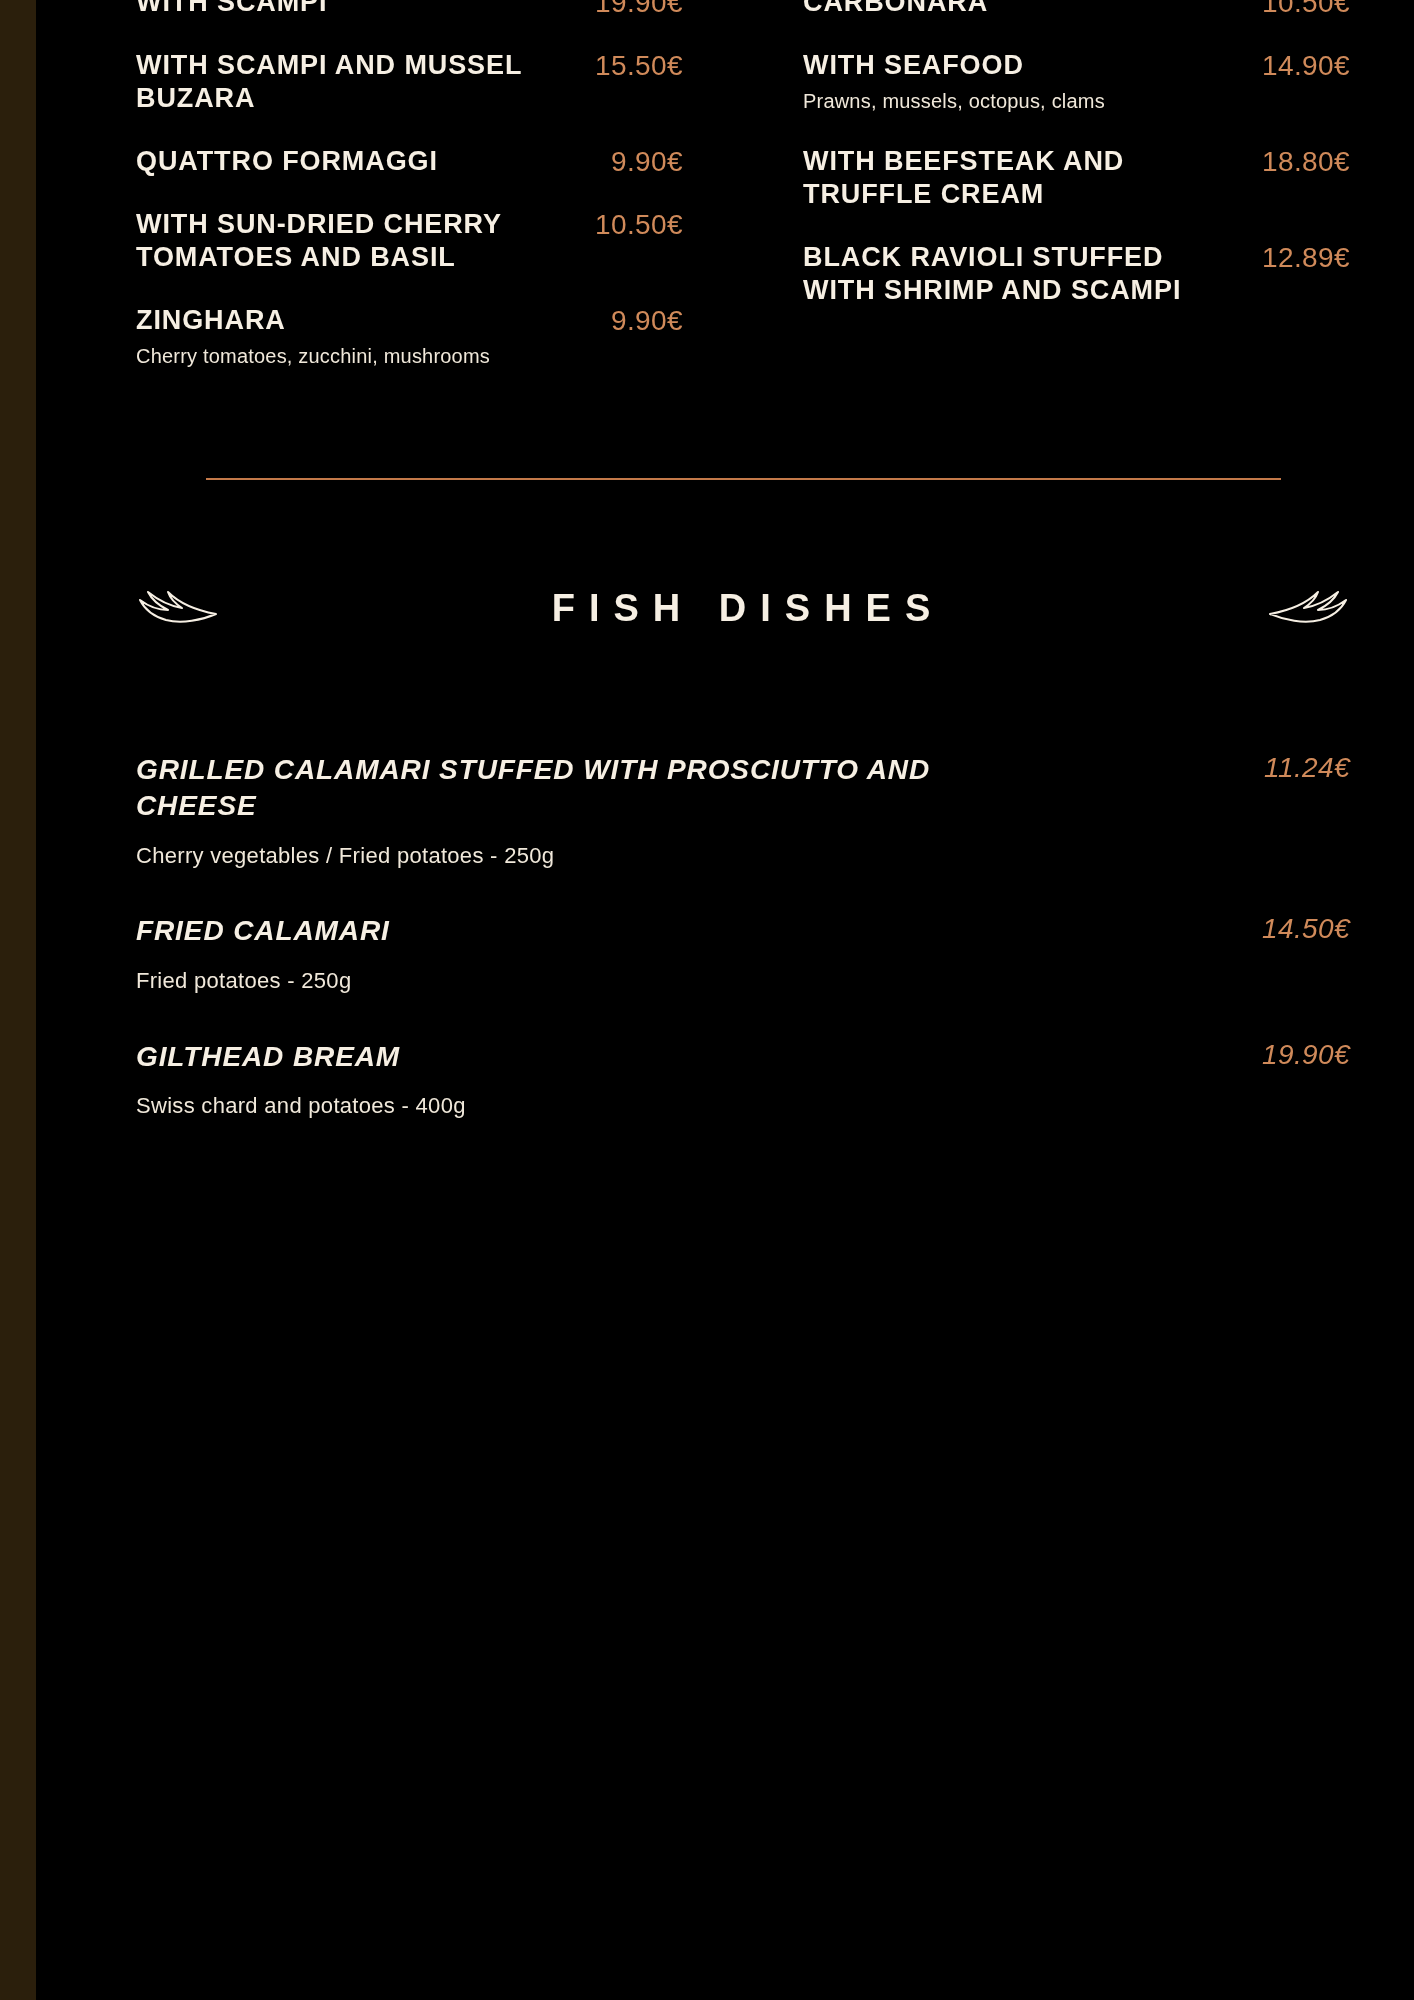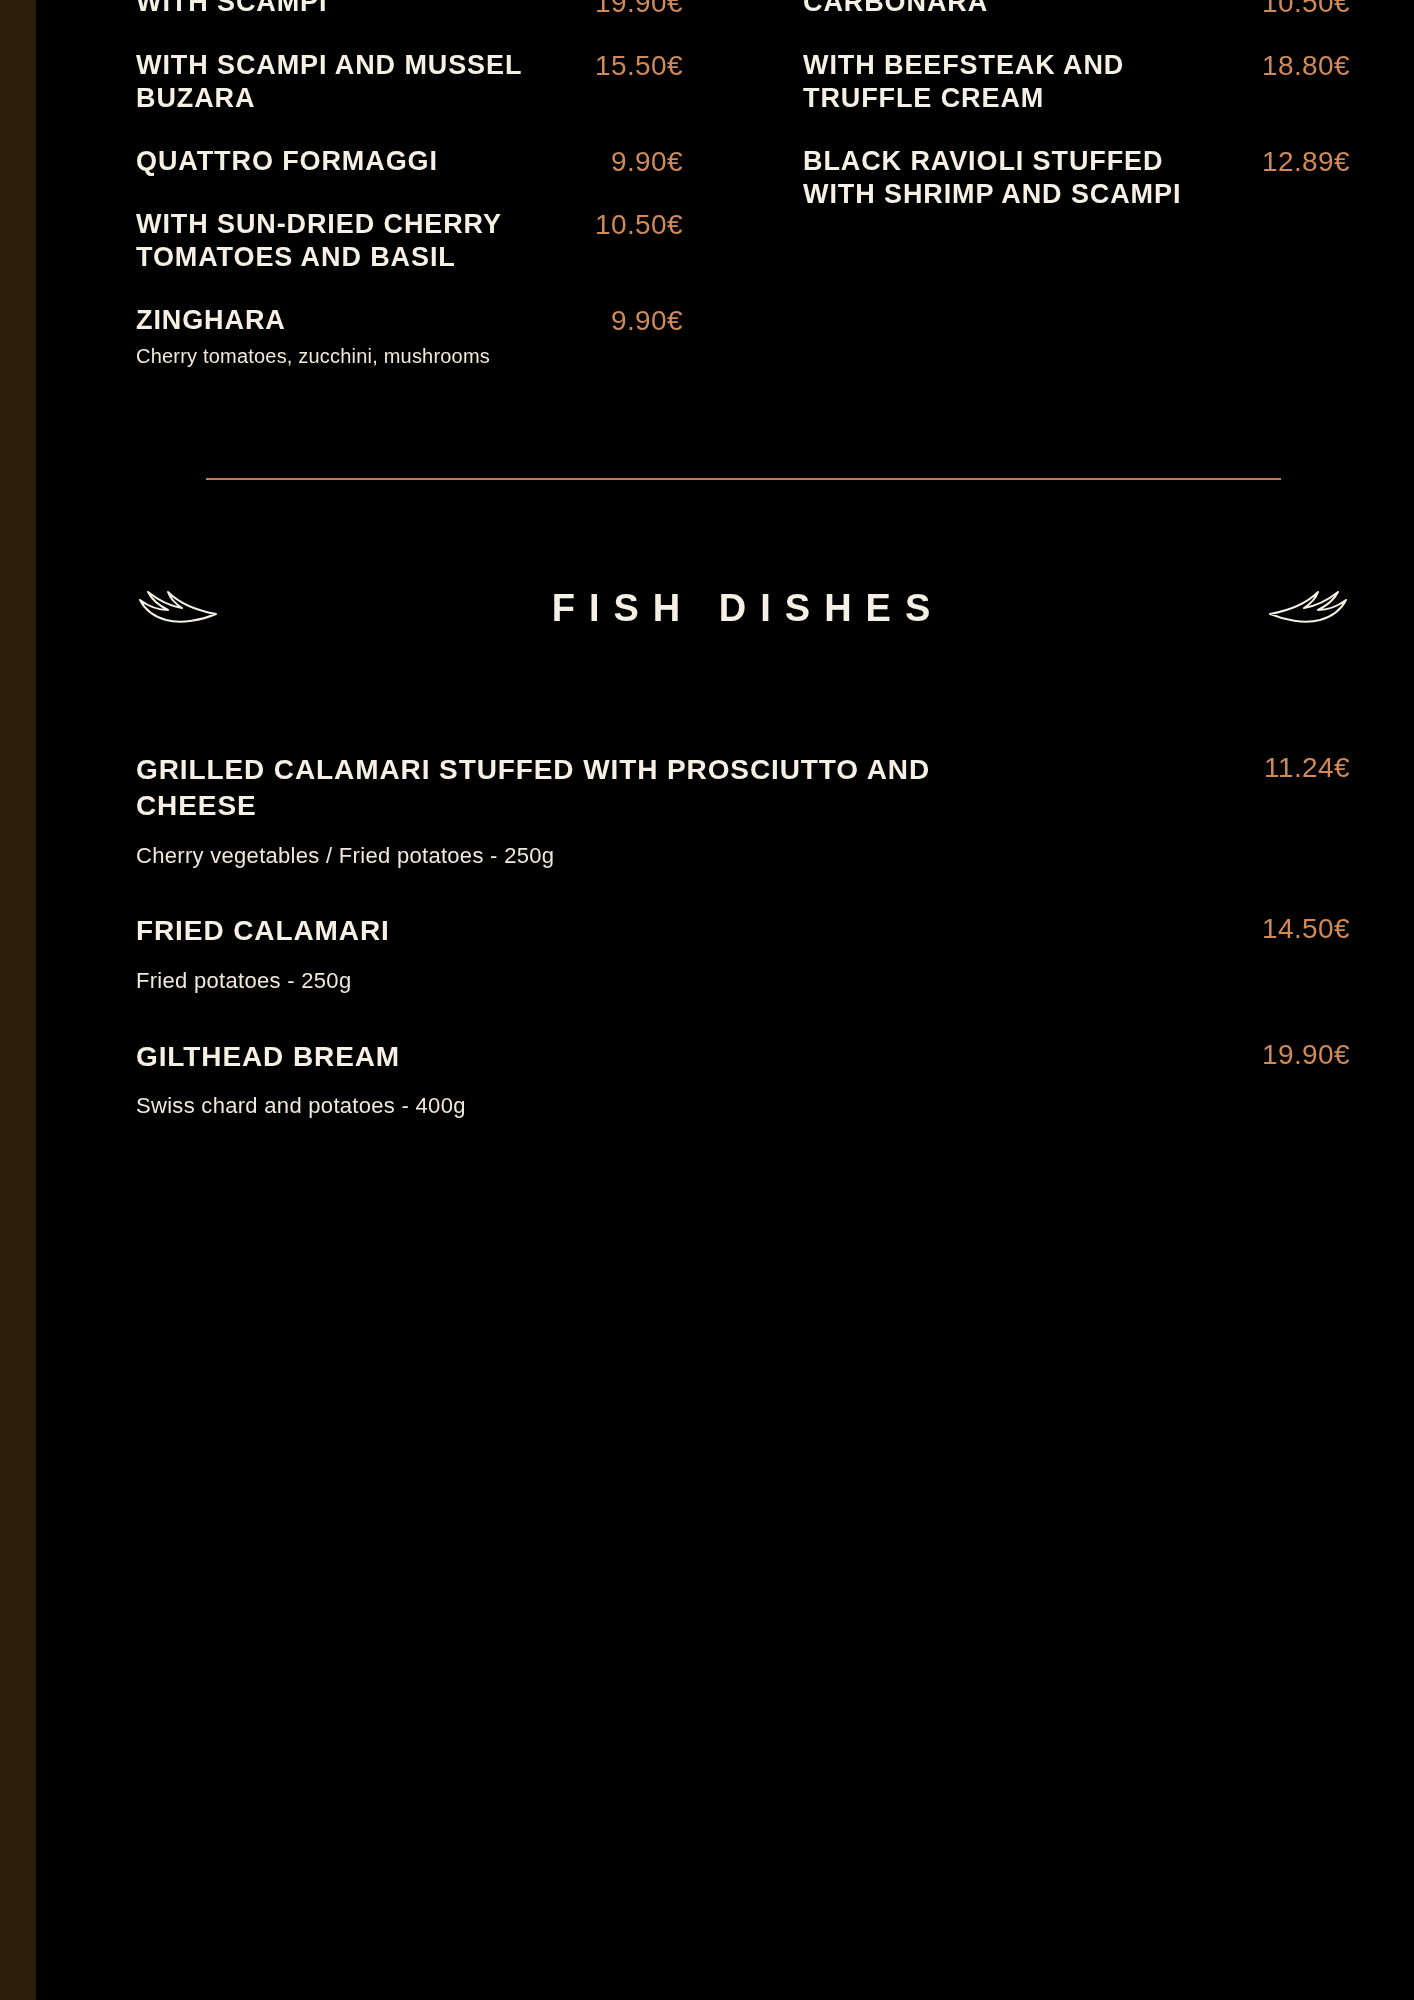--- a/index.html
+++ b/index.html
@@ -98,20 +98,21 @@
   }
   .wing { display: block; }
 
   
   .fish-list { margin-top: 118px; }
   .fish-item { margin-bottom: 42px; }
   .fish-row {
     display: flex;
     justify-content: space-between;
     align-items: flex-start;
+    font-style: italic;
   }
   .fish-name {
     font-family: "Liberation Sans", sans-serif;
     font-weight: bold;
     font-size: 28px;
     line-height: 1.3;
     letter-spacing: 0.9px;
     color: #f6efe3;
     text-transform: uppercase;
     max-width: 800px;
@@ -181,20 +182,27 @@
 
     <div class="col">
 
       <div class="block">
         <div class="item">
           <div class="item-name">CARBONARA</div>
           <div class="item-price">10.50€</div>
         </div>
       </div>
 
+      <div class="block">
+        <div class="item">
+          <div class="item-name">WITH SEAFOOD</div>
+          <div class="item-price">14.90€</div>
+        </div>
+        <div class="item-desc">Prawns, mussels, octopus, clams</div>
+      </div>
 
       <div class="block">
         <div class="item">
           <div class="item-name">WITH BEEFSTEAK AND TRUFFLE CREAM</div>
           <div class="item-price">18.80€</div>
         </div>
       </div>
 
       <div class="block">
         <div class="item">

